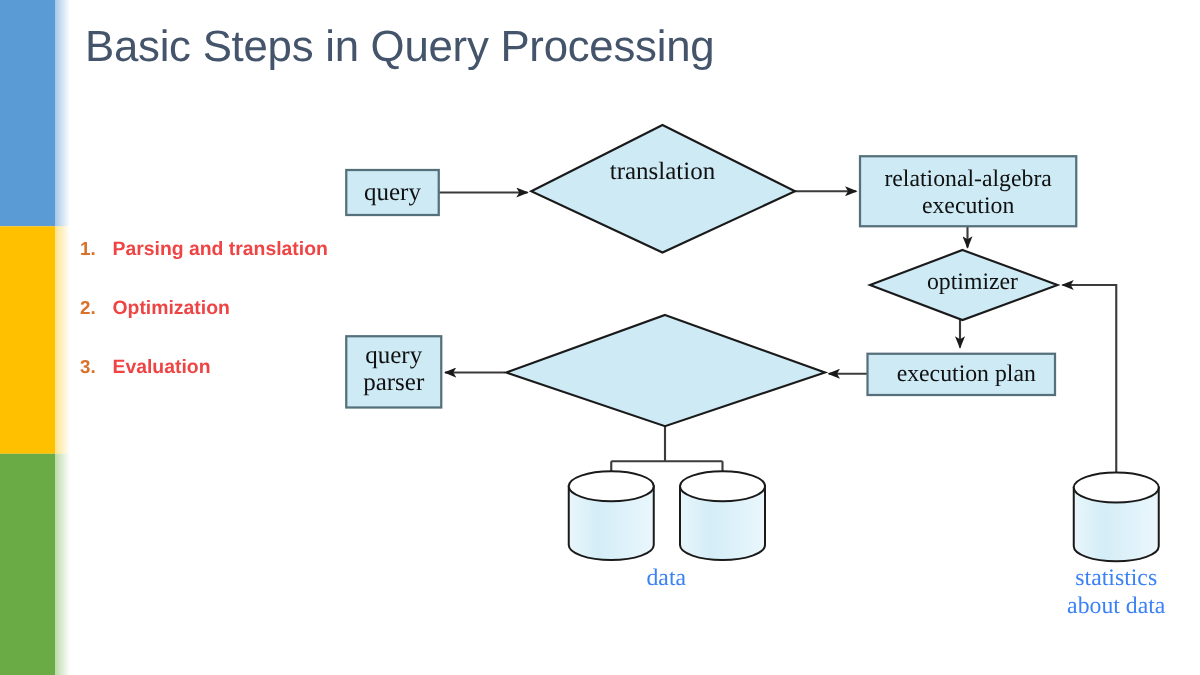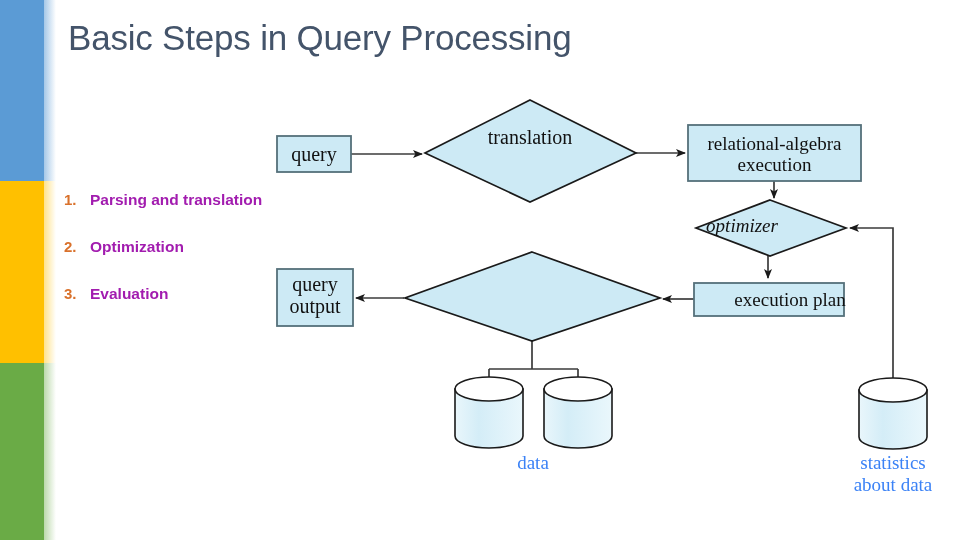--- a/index.html
+++ b/index.html
@@ -62,21 +62,21 @@
   }
   .step-num {
     color: #d9712b;
     font-weight: bold;
     font-size: 15px;
     width: 26px;
     flex: 0 0 26px;
     line-height: 1.35;
   }
   .step-text {
-    color: #a21caf;
+    color: #ef4444;
     font-weight: bold;
     font-size: 15.5px;
     line-height: 1.35;
   }
 
   
   #diagram {
     position: absolute;
     left: 0;
     top: 0;
@@ -193,28 +193,28 @@
 
   <div class="node-label" style="left:440px; top:126px; width:180px; font-size:20px;">
     <div>translation</div>
   </div>
 
   <div class="node-label" style="left:688px; top:133px; width:173px; font-size:19px;">
     <div>relational-algebra</div>
     <div>execution</div>
   </div>
 
-  <div class="node-label" style="left:672px; top:215px; width:140px; font-size:19px;font-style:italic;">optimizer</div>
-
-  <div class="node-label" style="left:715px; top:289px; width:150px; font-size:19px;">execution plan</div>
+  <div class="node-label" style="left:708px; top:215px; width:140px; font-size:19px;">optimizer</div>
+
+  <div class="node-label" style="left:698px; top:289px; width:150px; font-size:19px;">execution plan</div>
 
 
   <div class="node-label" style="left:277px; top:273px; width:76px; font-size:20px;">
     <div>query</div>
-    <div>output</div>
+    <div>parser</div>
   </div>
 
   <div class="cyl-label" style="left:483px; top:452px; width:100px;">data</div>
 
   <div class="cyl-label" style="left:823px; top:452px; width:140px;">
     <div>statistics</div>
     <div>about data</div>
   </div>
 
 </div>

